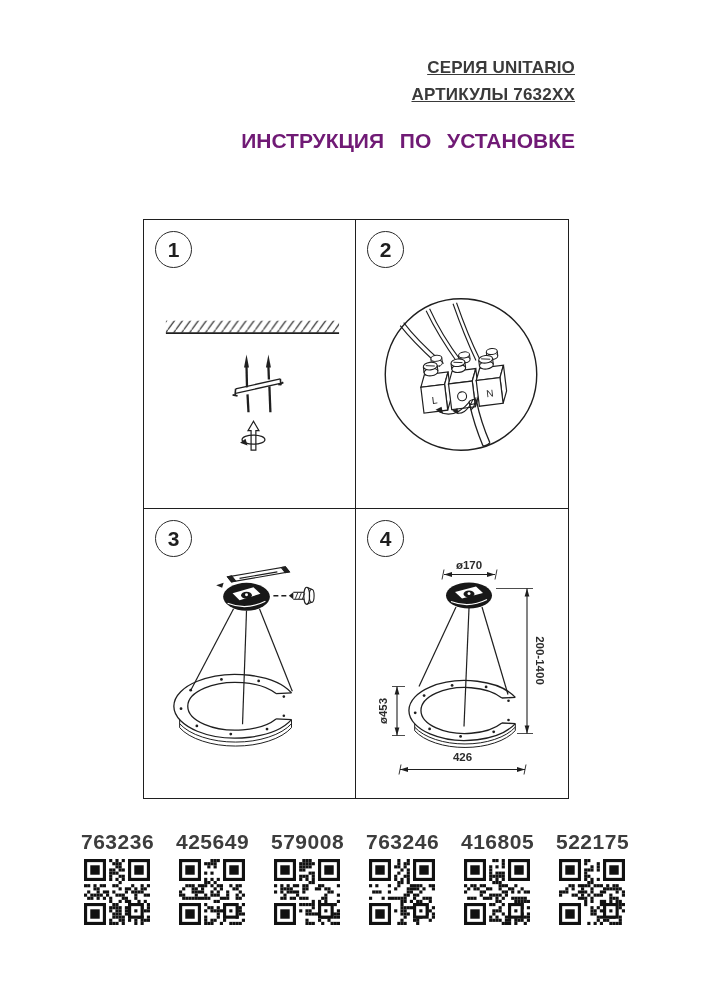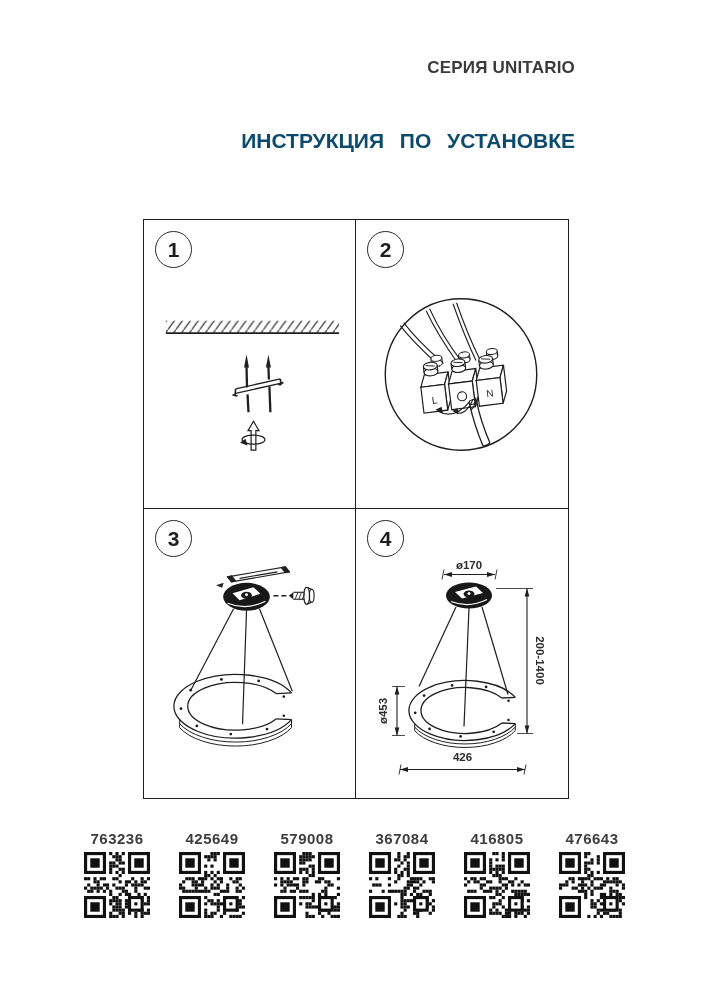--- a/index.html
+++ b/index.html
@@ -4,50 +4,51 @@
 <style>
   html,body{margin:0;padding:0;}
   body{
     width:707px;height:1000px;position:relative;background:#ffffff;
     font-family:"Liberation Sans","DejaVu Sans",sans-serif;
     color:#3a3a3a;overflow:hidden;
   }
   svg{font-family:inherit;}
   
   .hdr{position:absolute;top:54px;right:132px;text-align:right;line-height:27px;
-       font-size:17px;font-weight:bold;color:#3a3a3a;letter-spacing:.2px;}
+       font-size:17px;font-weight:bold;color:#3a3a3a;letter-spacing:.2px;text-decoration:underline;}
   .ttl{position:absolute;top:127px;right:132px;text-align:left;line-height:28px;
-       font-size:21px;font-weight:bold;color:#0c4a6e;}
+       font-size:21px;font-weight:bold;color:#701a75;}
   .ttl .l1{word-spacing:10px;}
   
   .grid{position:absolute;left:143px;top:219px;width:426px;height:580px;
         border:1.6px solid #1f1f1f;box-sizing:border-box;
         display:grid;grid-template-columns:1fr 1fr;grid-template-rows:1fr 1fr;}
   .cell{position:relative;box-sizing:border-box;}
   .cell.c1{border-right:1.5px solid #1f1f1f;border-bottom:1.5px solid #1f1f1f;}
   .cell.c2{border-bottom:1.5px solid #1f1f1f;}
   .cell.c3{border-right:1.5px solid #1f1f1f;}
   .stepnum{position:absolute;left:11px;top:11px;width:37px;height:37px;
            border:1.4px solid #2a2a2a;border-radius:50%;box-sizing:border-box;
            display:flex;align-items:center;justify-content:center;
            font-size:21px;font-weight:bold;color:#1f1f1f;background:#fff;z-index:2;}
   .cell svg.draw{position:absolute;left:0;top:0;width:100%;height:100%;}
   
   .qr-row{position:absolute;left:81px;top:830px;width:547px;
           display:flex;justify-content:space-between;}
   .qr-col{width:72px;text-align:center;}
-  .qr-label{font-size:15px;font-weight:bold;color:#3d3d3d;letter-spacing:.5px;
+  .qr-label{font-size:21px;font-weight:bold;color:#3d3d3d;letter-spacing:.5px;
             margin-bottom:5px;}
   .qr-box{width:66px;height:66px;margin:0 auto;}
 </style>
 </head>
 <body>
 
 <div class="hdr">
   <div>СЕРИЯ UNITARIO</div>
+  <div>АРТИКУЛЫ 7632ХХ</div>
 </div>
 
 <div class="ttl">
   <div class="l1">ИНСТРУКЦИЯ ПО УСТАНОВКЕ</div>
 </div>
 
 <div class="grid">
 
   <div class="cell c1">
     <div class="stepnum">1</div>
@@ -693,21 +694,21 @@
             <rect x="0" y="43.4" width="21.7" height="21.7"></rect>
             <rect fill="#fff" x="3.1" y="46.5" width="15.5" height="15.5"></rect>
             <rect x="6.2" y="49.6" width="9.3" height="9.3"></rect>
             <rect x="43.4" y="43.4" width="15.5" height="15.5"></rect>
             <rect fill="#fff" x="46.5" y="46.5" width="9.3" height="9.3"></rect>
             <rect x="49.6" y="49.6" width="3.1" height="3.1"></rect>
           </g>
         </svg></div>
   </div>
   <div class="qr-col">
-    <div class="qr-label">367084</div>
+    <div class="qr-label">763246</div>
     <div class="qr-box"><svg width="66" height="66" viewBox="0 0 65.1 65.1">
           <g fill="#111">
             <rect x="27.900000000000002" y="0" width="3.1" height="3.1"></rect>
             <rect x="37.2" y="0" width="3.1" height="3.1"></rect>
             <rect x="27.900000000000002" y="3.1" width="3.1" height="3.1"></rect>
             <rect x="34.1" y="3.1" width="3.1" height="3.1"></rect>
             <rect x="37.2" y="3.1" width="3.1" height="3.1"></rect>
             <rect x="24.8" y="6.2" width="3.1" height="3.1"></rect>
             <rect x="27.900000000000002" y="6.2" width="3.1" height="3.1"></rect>
             <rect x="34.1" y="6.2" width="3.1" height="3.1"></rect>
@@ -960,21 +961,21 @@
             <rect x="0" y="43.4" width="21.7" height="21.7"></rect>
             <rect fill="#fff" x="3.1" y="46.5" width="15.5" height="15.5"></rect>
             <rect x="6.2" y="49.6" width="9.3" height="9.3"></rect>
             <rect x="43.4" y="43.4" width="15.5" height="15.5"></rect>
             <rect fill="#fff" x="46.5" y="46.5" width="9.3" height="9.3"></rect>
             <rect x="49.6" y="49.6" width="3.1" height="3.1"></rect>
           </g>
         </svg></div>
   </div>
   <div class="qr-col">
-    <div class="qr-label">476643</div>
+    <div class="qr-label">522175</div>
     <div class="qr-box"><svg width="66" height="66" viewBox="0 0 65.1 65.1">
           <g fill="#111">
             <rect x="24.8" y="0" width="3.1" height="3.1"></rect>
             <rect x="27.900000000000002" y="0" width="3.1" height="3.1"></rect>
             <rect x="24.8" y="3.1" width="3.1" height="3.1"></rect>
             <rect x="37.2" y="3.1" width="3.1" height="3.1"></rect>
             <rect x="31" y="6.2" width="3.1" height="3.1"></rect>
             <rect x="37.2" y="6.2" width="3.1" height="3.1"></rect>
             <rect x="24.8" y="9.3" width="3.1" height="3.1"></rect>
             <rect x="27.900000000000002" y="9.3" width="3.1" height="3.1"></rect>

